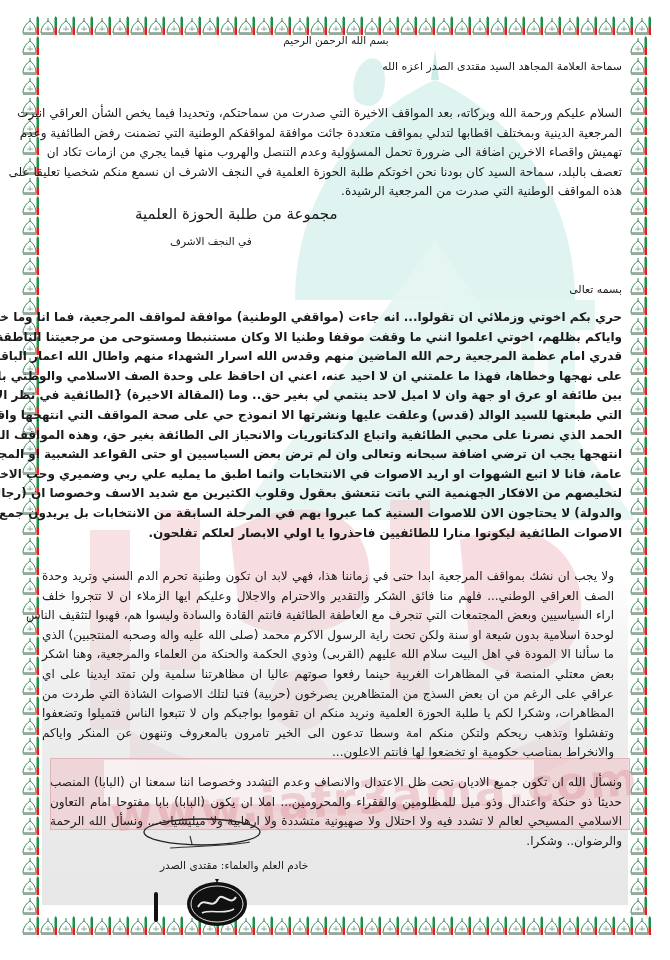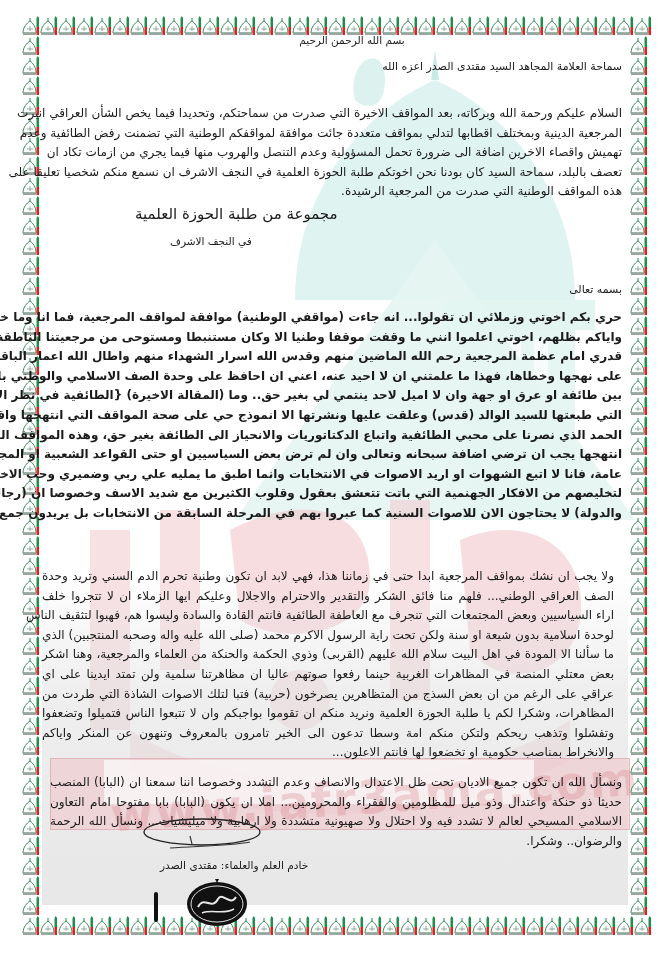--- a/index.html
+++ b/index.html
@@ -23,21 +23,21 @@
     .gray-band { position: absolute; left: 42px; top: 575px; width: 586px; height: 330px;
                  background: linear-gradient(180deg, rgba(230,230,230,0) 0%, rgba(225,225,225,0.55) 35%, rgba(215,215,215,0.6) 100%); }
     .pink-box { position: absolute; left: 50px; top: 758px; width: 578px; height: 70px;
                 background: rgba(240,195,200,0.55); border: 1px solid rgba(215,160,165,0.6); }
     .pink-inner { position: absolute; left: 104px; top: 760px; width: 430px; height: 44px;
                   background: rgba(250,250,250,0.75); }
 
     
     .doc { position: absolute; left: 50px; top: 16px; width: 572px; direction: rtl; text-align: right; }
     .line { font-size: 12px; line-height: 19.6px; white-space: nowrap; text-align: justify; text-align-last: justify; }
-    .basmala { position: absolute; top: 18px; left: 16px; width: 572px; font-size: 10.5px; text-align: center; }
+    .basmala { position: absolute; top: 18px; left: 0; width: 572px; font-size: 10.5px; text-align: center; }
     .addressee { position: absolute; top: 44px; right: 0; font-size: 11px; }
     .p1 { position: absolute; top: 88px; right: 0; width: 572px; }
     .signers1 { position: absolute; top: 205px; left: 135px; font-size: 15px; }
     .signers2 { position: absolute; top: 235px; left: 170px; font-size: 10.5px; }
     .bismihi { position: absolute; top: 267px; right: 0; font-size: 11px; }
     .p2 { position: absolute; top: 292px; right: 0; width: 572px; font-weight: bold; }
     .p3 { position: absolute; top: 551px; right: 8px; width: 572px; }
     .p4 { position: absolute; top: 757px; right: 0; width: 572px; }
     .last-short { text-align: right; text-align-last: right; }
 
@@ -2003,20 +2003,21 @@
       <div class="line">واياكم بظلهم، اخوتي اعلموا انني ما وقفت موقفا وطنيا الا وكان مستنبطا ومستوحى من مرجعيتنا الناطقة التي تسير</div>
       <div class="line">قدري امام عظمة المرجعية رحم الله الماضين منهم وقدس الله اسرار الشهداء منهم واطال الله اعمار الباقين منهم ومتعنا</div>
       <div class="line">على نهجها وخطاها، فهذا ما علمتني ان لا احيد عنه، اعني ان احافظ على وحدة الصف الاسلامي والوطني بلا فرق</div>
       <div class="line">بين طائفة او عرق او جهة وان لا اميل لاحد ينتمي لي بغير حق.. وما (المقالة الاخيرة) {الطائفية في نظر الاسلام}</div>
       <div class="line">التي طبعتها للسيد الوالد (قدس) وعلقت عليها ونشرتها الا انموذج حي على صحة المواقف التي انتهجها واقررها، فلله</div>
       <div class="line">الحمد الذي نصرنا على محبي الطائفية واتباع الدكتاتوريات والانحياز الى الطائفة بغير حق، وهذه المواقف التي</div>
       <div class="line">انتهجها يجب ان ترضي اضافة سبحانه وتعالى وان لم ترض بعض السياسيين او حتى القواعد الشعبية او المجتمعات</div>
       <div class="line">عامة، فانا لا اتبع الشهوات او اريد الاصوات في الانتخابات وانما اطبق ما يمليه علي ربي وضميري وحب الاخرين</div>
       <div class="line">لتخليصهم من الافكار الجهنمية التي باتت تتعشق بعقول وقلوب الكثيرين مع شديد الاسف وخصوصا ان (رجال القانون</div>
       <div class="line">والدولة) لا يحتاجون الان للاصوات السنية كما عبروا بهم في المرحلة السابقة من الانتخابات بل يريدون جمع</div>
+      <div class="line last-short">الاصوات الطائفية ليكونوا منارا للطائفيين فاحذروا يا اولي الابصار لعلكم تفلحون.</div>
     </div>
 
     <div class="p3">
       <div class="line">ولا يجب ان نشك بمواقف المرجعية ابدا حتى في زماننا هذا، فهي لابد ان تكون وطنية تحرم الدم السني وتريد وحدة</div>
       <div class="line">الصف العراقي الوطني... فلهم منا فائق الشكر والتقدير والاحترام والاجلال وعليكم ايها الزملاء ان لا تتجروا خلف</div>
       <div class="line">اراء السياسيين وبعض المجتمعات التي تنجرف مع العاطفة الطائفية فانتم القادة والسادة وليسوا هم، فهبوا لتثقيف الناس</div>
       <div class="line">لوحدة اسلامية بدون شيعة او سنة ولكن تحت راية الرسول الاكرم محمد (صلى الله عليه واله وصحبه المنتجبين) الذي</div>
       <div class="line">ما سألنا الا المودة في اهل البيت سلام الله عليهم (القربى) وذوي الحكمة والحنكة من العلماء والمرجعية، وهنا اشكر</div>
       <div class="line">بعض معتلي المنصة في المظاهرات الغربية حينما رفعوا صوتهم عاليا ان مظاهرتنا سلمية ولن تمتد ايدينا على اي</div>
       <div class="line">عراقي على الرغم من ان بعض السذج من المتظاهرين يصرخون (حربية) فتبا لتلك الاصوات الشاذة التي طردت من</div>

